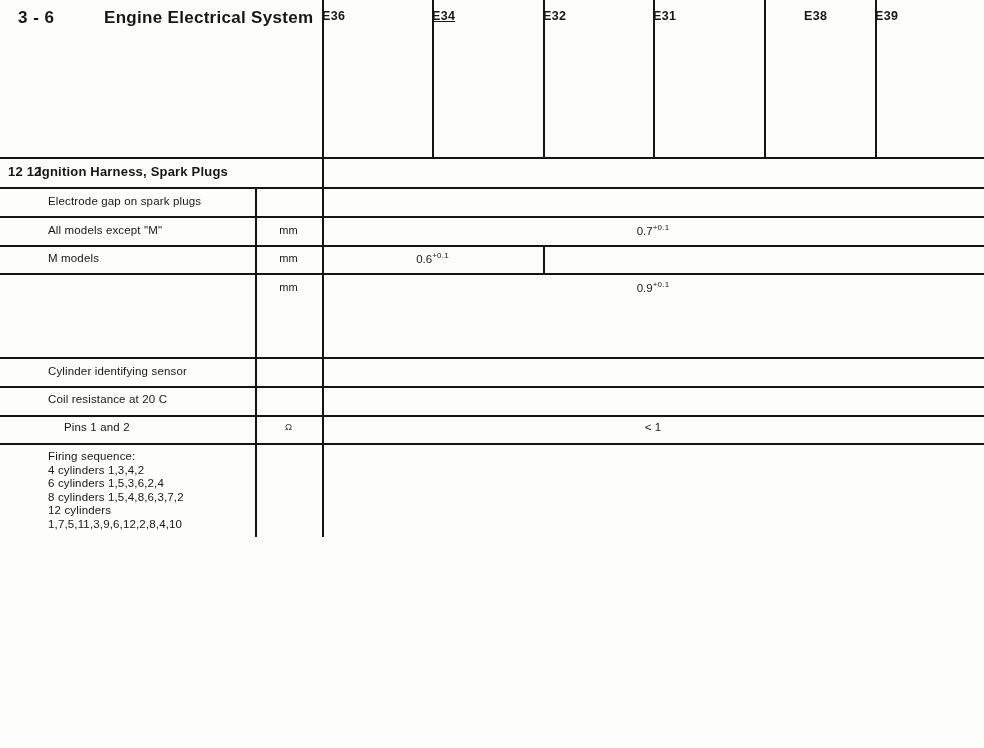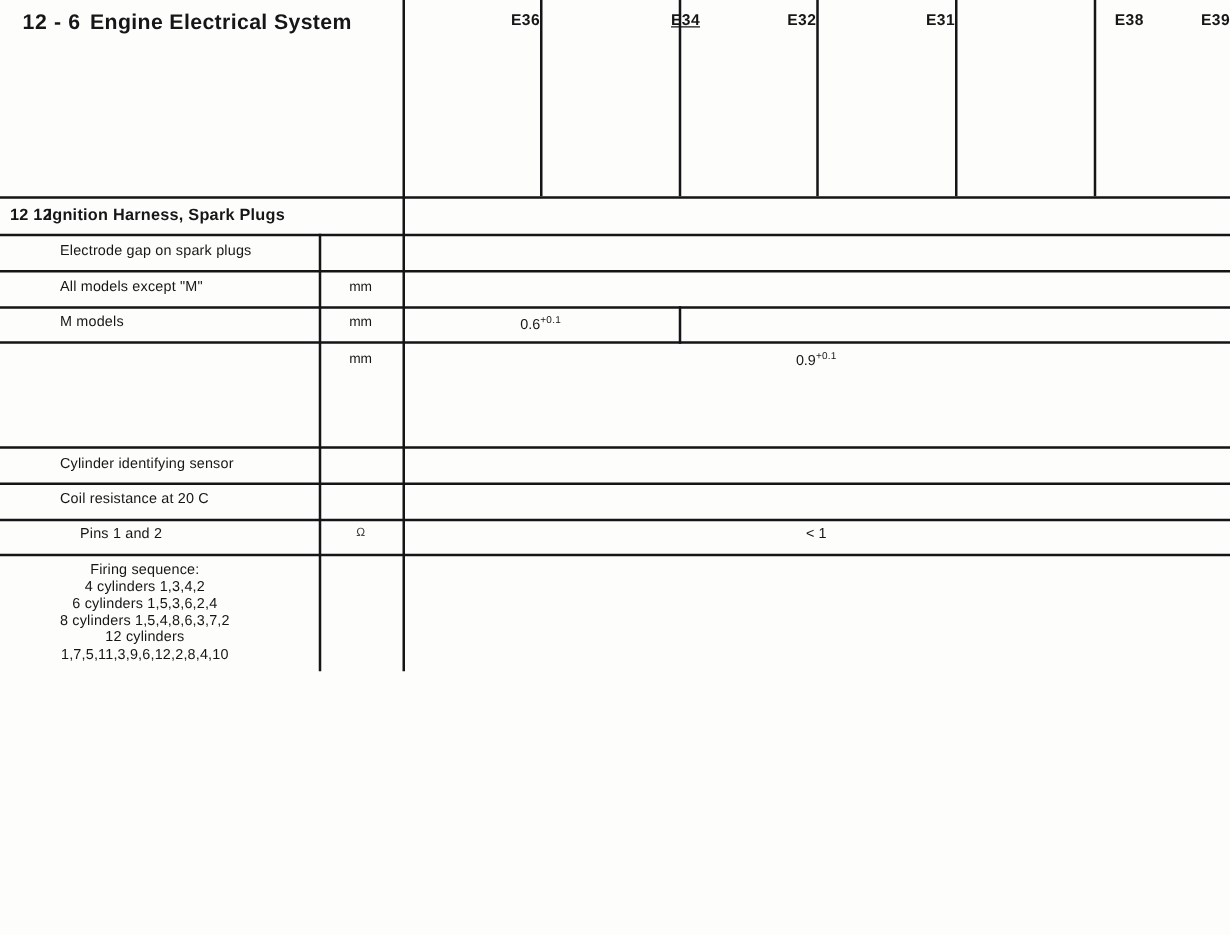--- a/index.html
+++ b/index.html
@@ -4,37 +4,37 @@
 <style>
   html,body{margin:0;padding:0;background:#e8e8e8;}
   .page{
     position:relative;width:984px;height:748px;background:#fdfdfc;
     font-family:"Liberation Sans", sans-serif;color:#161616;overflow:hidden;
     margin:0 auto;
   }
   .hline{position:absolute;left:0;width:984px;height:2px;background:#151515;}
   .vline{position:absolute;width:2px;background:#151515;}
   .title-code{position:absolute;left:18px;top:8px;font-size:17px;font-weight:700;letter-spacing:.5px;}
-  .title-main{position:absolute;left:72px;top:8px;font-size:17px;font-weight:700;letter-spacing:.3px;}
-  .col-head{position:absolute;top:9px;font-size:12.5px;font-weight:600;text-align:right;letter-spacing:.3px;}
+  .title-main{position:absolute;left:104px;top:8px;font-size:17px;font-weight:700;letter-spacing:.3px;}
+  .col-head{position:absolute;top:9px;font-size:12.5px;font-weight:600;text-align:left;letter-spacing:.3px;}
   .sec-code{position:absolute;left:8px;top:164px;font-size:13px;font-weight:700;letter-spacing:.2px;}
   .sec-label{position:absolute;left:38px;top:164px;font-size:13px;font-weight:700;letter-spacing:.2px;text-align:right;}
   .rlabel{position:absolute;left:48px;font-size:11.5px;font-weight:500;letter-spacing:.15px;}
   .unit{position:absolute;left:255px;width:67px;text-align:center;font-size:11px;font-weight:500;}
   .val{position:absolute;text-align:center;font-size:11.5px;font-weight:500;}
   .sup{font-size:8px;vertical-align:super;letter-spacing:.2px;}
   .mline{line-height:13.6px;}
   .omega{font-size:9.5px;color:#3c3c3c;}
 </style>
 </head>
 <body>
 
 <div class="page">
 
-  <div class="title-code">12 - 6</div>
+  <div class="title-code">3 - 6</div>
   <div class="title-main">Engine Electrical System</div>
 
   <div class="col-head" style="left:322px;width:110px;">E36</div>
   <div class="col-head" style="left:432px;width:128px;text-decoration:underline;">E34</div>
   <div class="col-head" style="left:543px;width:110px;">E32</div>
   <div class="col-head" style="left:653px;width:111px;">E31</div>
   <div class="col-head" style="left:804px;width:111px;">E38</div>
   <div class="col-head" style="left:875px;width:109px;">E39</div>
 
   <div class="hline" style="top:157px;"></div>
@@ -56,41 +56,44 @@
   <div class="vline" style="left:255px;top:187px;height:350px;"></div>
   <div class="vline" style="left:543px;top:245px;height:30px;"></div>
 
   <div class="sec-code">12 12</div>
   <div class="sec-label">Ignition Harness, Spark Plugs</div>
 
   <div class="rlabel" style="top:195px;">Electrode gap on spark plugs</div>
 
   <div class="rlabel" style="top:224px;">All models except "M"</div>
   <div class="unit" style="top:224px;">mm</div>
+  <div class="val" style="left:322px;width:662px;top:223px;">
+    <span>0.7</span><span class="sup">+0.1</span>
+  </div>
 
   <div class="rlabel" style="top:252px;">M models</div>
   <div class="unit" style="top:252px;">mm</div>
   <div class="val" style="left:322px;width:221px;top:251px;">
     <span>0.6</span><span class="sup">+0.1</span>
   </div>
 
   <div class="unit" style="top:281px;">mm</div>
   <div class="val" style="left:322px;width:662px;top:280px;">
     <span>0.9</span><span class="sup">+0.1</span>
   </div>
 
   <div class="rlabel" style="top:365px;">Cylinder identifying sensor</div>
 
   <div class="rlabel" style="top:393px;">Coil resistance at 20 C</div>
 
   <div class="rlabel" style="top:421px;margin-left:16px;">Pins 1 and 2</div>
   <div class="unit omega" style="top:421px;">Ω</div>
   <div class="val" style="left:322px;width:662px;top:421px;">&lt; 1</div>
 
-  <div class="rlabel mline" style="top:450px;text-align:center;">
+  <div class="rlabel mline" style="top:450px;">
     <div>Firing sequence:</div>
     <div>4 cylinders 1,3,4,2</div>
     <div>6 cylinders 1,5,3,6,2,4</div>
     <div>8 cylinders 1,5,4,8,6,3,7,2</div>
     <div>12 cylinders</div>
     <div>1,7,5,11,3,9,6,12,2,8,4,10</div>
   </div>
 
 </div>
 

